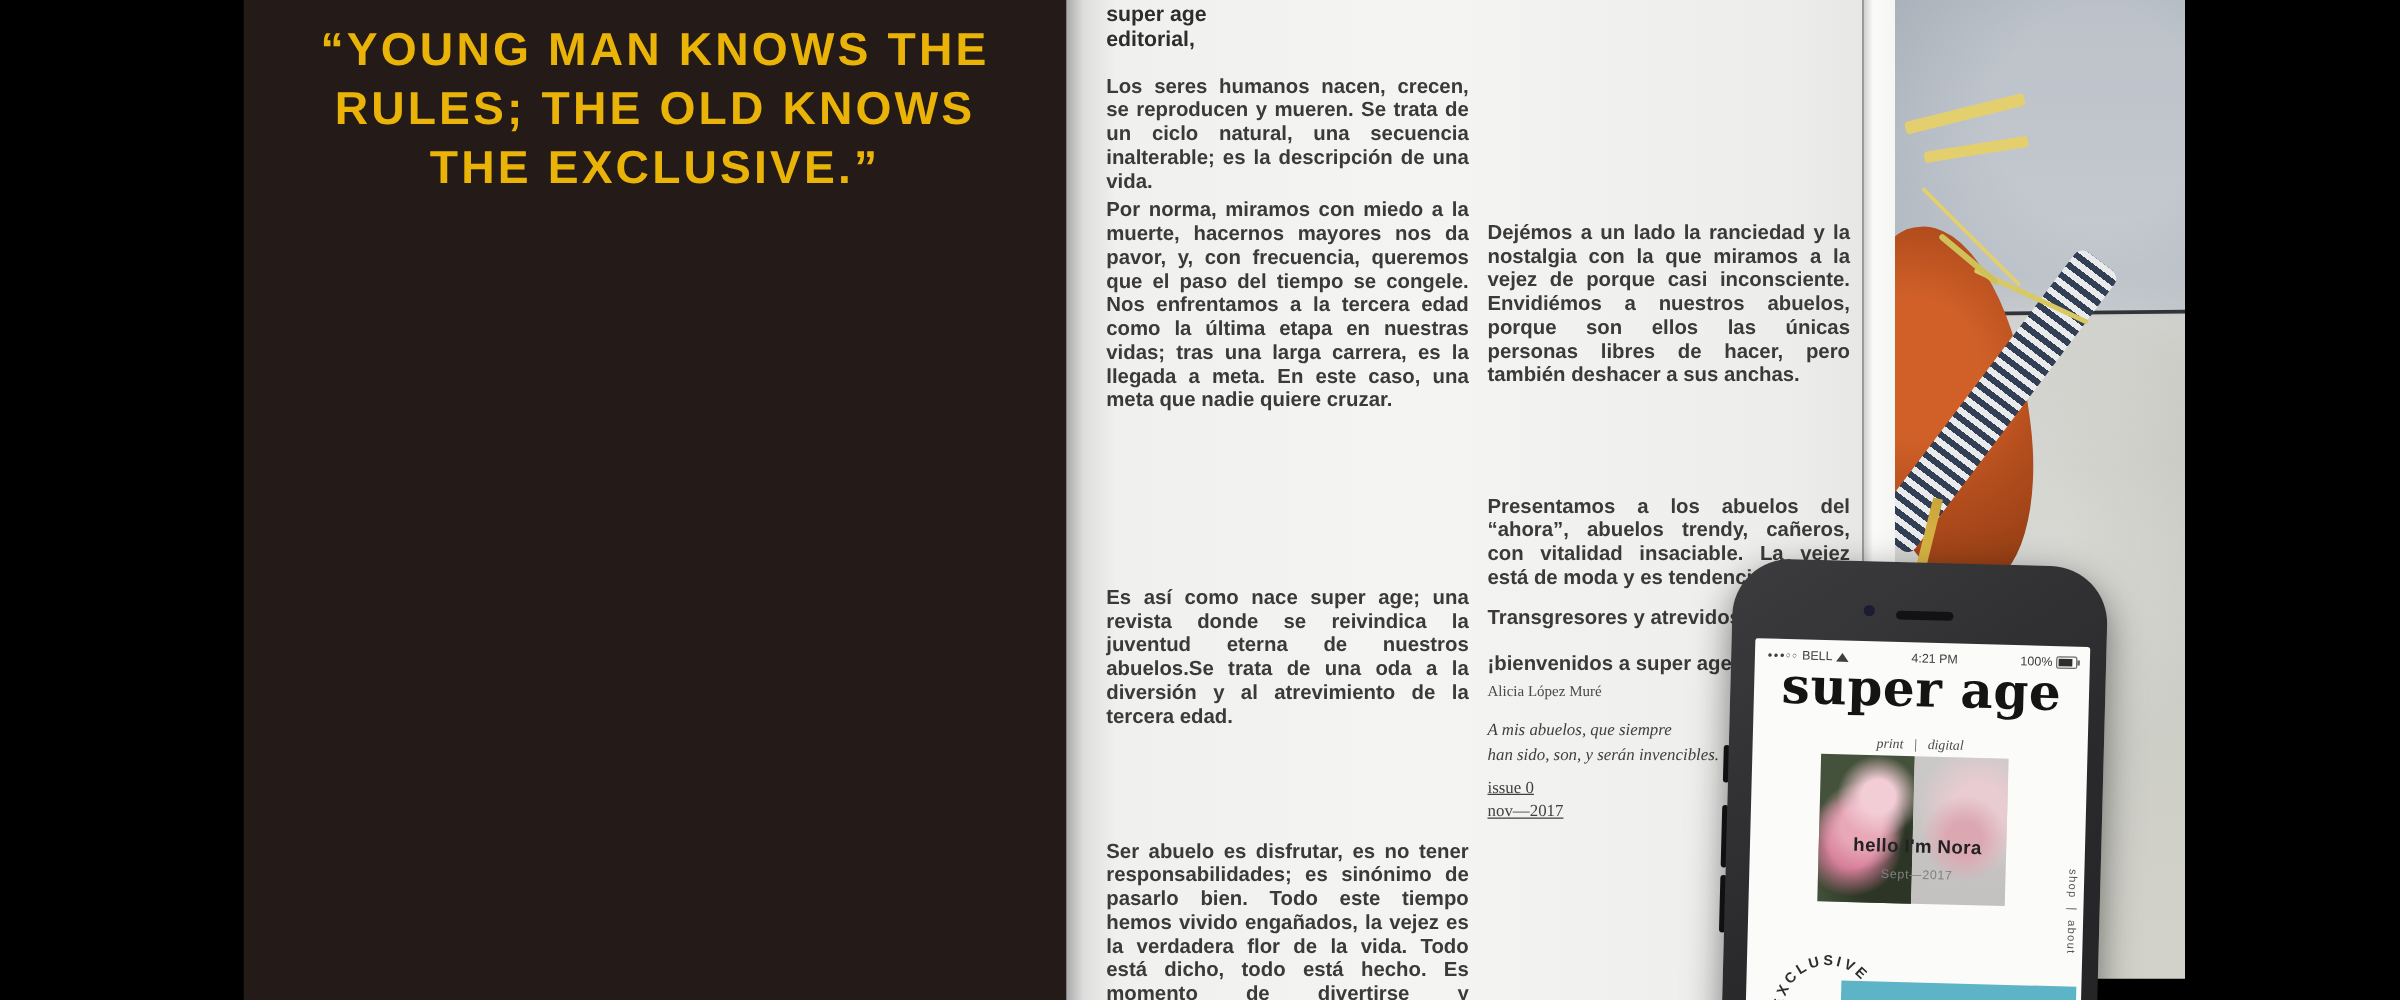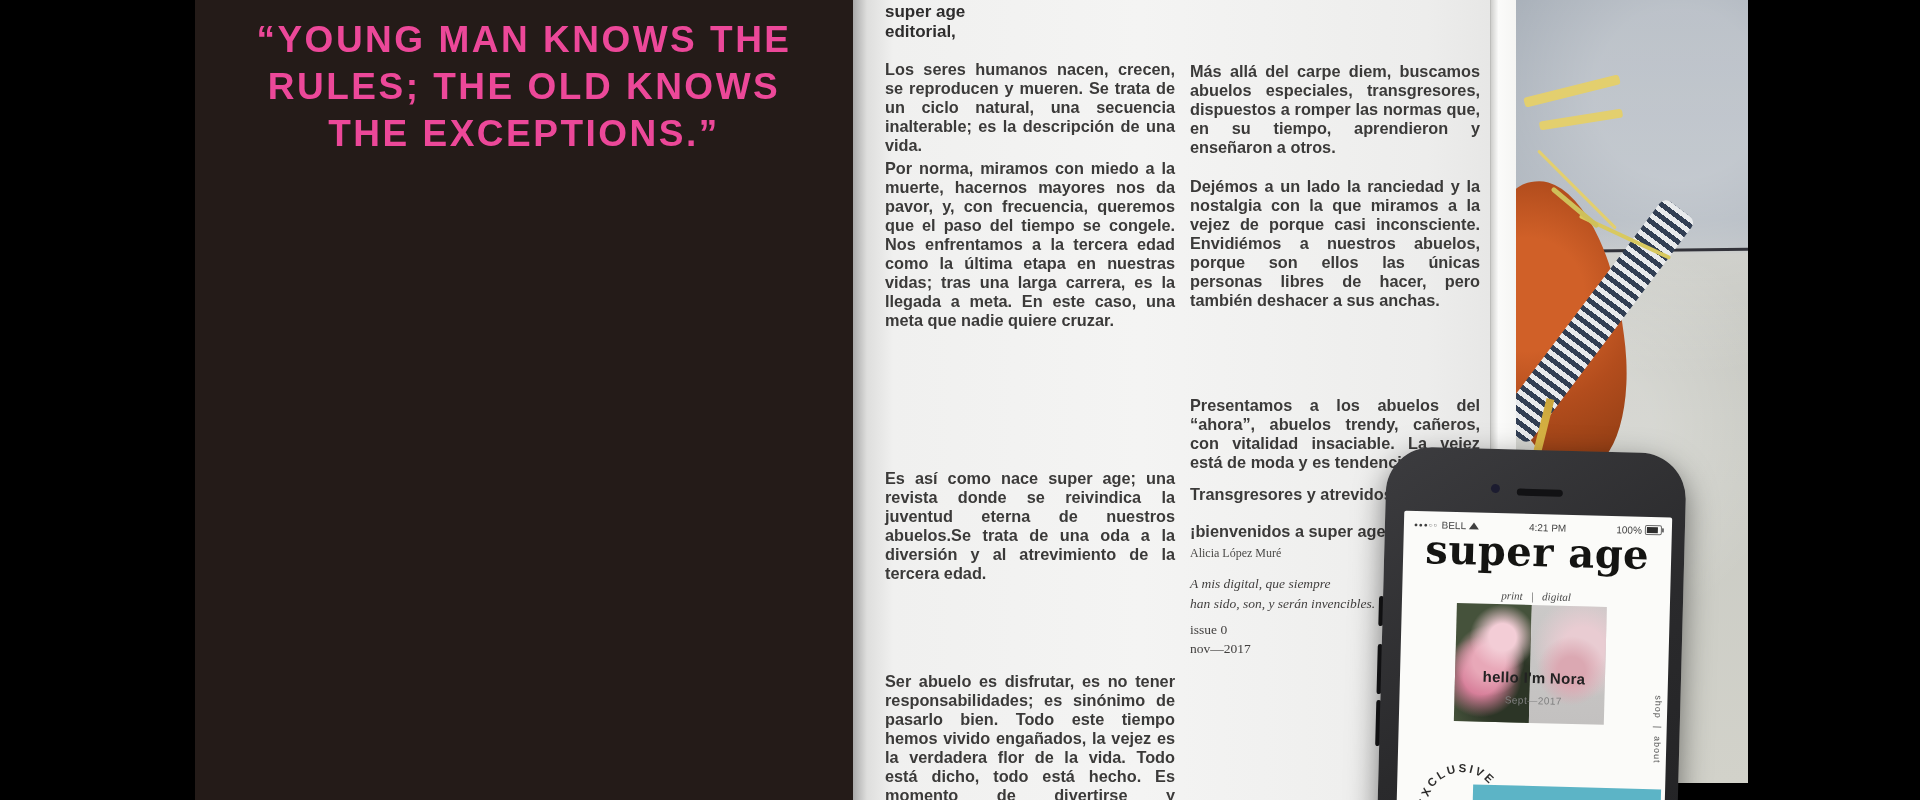--- a/index.html
+++ b/index.html
@@ -2,34 +2,34 @@
 <html><head>
 <meta charset="utf-8">
 <style>
   html,body{margin:0;padding:0;background:#000;}
   #stage{position:relative;width:1920px;height:800px;overflow:hidden;background:#000;
          font-family:"Liberation Sans",sans-serif;}
 
   
   #cover{position:absolute;left:195px;top:0;width:658px;height:800px;background:#241b18;}
   #quote{position:absolute;left:30px;top:16px;width:598px;text-align:center;
-         color:#ec4899;font-size:37px;line-height:47px;font-weight:bold;letter-spacing:2.5px;}
+         color:#eab308;font-size:37px;line-height:47px;font-weight:bold;letter-spacing:2.5px;}
 
   
   #page{position:absolute;left:853px;top:0;width:637px;height:800px;
         background:linear-gradient(90deg,#a9a9a9 0,#dededd 14px,#f0f0ef 40px,#f4f4f3 45%,#ededec 90%,#e7e7e6 100%);}
   .heading{position:absolute;left:32px;top:2px;font-size:17px;font-weight:bold;color:#2e2d2d;line-height:19.5px;}
   .para{position:absolute;width:290px;text-align:justify;font-size:16.3px;line-height:19px;
         font-weight:bold;color:#3b3a39;}
   .c1{left:32px;} .c2{left:337px;}
   .sig{position:absolute;left:337px;top:546px;font-family:"Liberation Serif",serif;font-size:12px;color:#4a4947;}
   .dedic{position:absolute;left:337px;top:574px;font-family:"Liberation Serif",serif;font-style:italic;
          font-size:13.5px;line-height:20px;color:#413f3e;}
   .issue{position:absolute;left:337px;top:620px;font-family:"Liberation Serif",serif;
-         font-size:13.5px;line-height:19px;color:#413f3e;}
+         font-size:13.5px;line-height:19px;color:#413f3e;text-decoration:underline;}
 
   
   #page-edge{position:absolute;left:1490px;top:0;width:25px;height:783px;z-index:2;
              background:linear-gradient(90deg,#cfcfcd 0,#fbfbfa 30%,#f5f5f3 100%);
              border-left:1px solid #bdbdbb;}
 
   
   #photo{position:absolute;left:1515px;top:0;width:233px;height:783px;overflow:hidden;z-index:1;
          background:
            radial-gradient(circle at 70% 12%,rgba(255,255,255,.35) 0 12%,transparent 40%),
@@ -96,44 +96,43 @@
 </style>
 </head>
 <body>
 
 <div id="stage">
 
   <div id="cover">
     <div id="quote">
       <div>“YOUNG MAN KNOWS THE</div>
       <div>RULES; THE OLD KNOWS</div>
-      <div>THE EXCEPTIONS.”</div>
+      <div>THE EXCLUSIVE.”</div>
     </div>
   </div>
 
   <div id="page">
     <div class="heading">
       <div>super age</div>
       <div>editorial,</div>
     </div>
 
     <div class="para c1" style="top:60px">Los seres humanos nacen, crecen, se reproducen y mueren. Se trata de un ciclo natural, una secuencia inalterable; es la descripción de una vida.</div>
     <div class="para c1" style="top:159px">Por norma, miramos con miedo a la muerte, hacernos mayores nos da pavor, y, con frecuencia, queremos que el paso del tiempo se congele. Nos enfrentamos a la tercera edad como la última etapa en nuestras vidas; tras una larga carrera, es la llegada a meta. En este caso, una meta que nadie quiere cruzar.</div>
     <div class="para c1" style="top:469px">Es así como nace super age; una revista donde se reivindica la juventud eterna de nuestros abuelos.Se trata de una oda a la diversión y al atrevimiento de la tercera edad.</div>
     <div class="para c1" style="top:672px">Ser abuelo es disfrutar, es no tener responsabilidades; es sinónimo de pasarlo bien. Todo este tiempo hemos vivido engañados, la vejez es la verdadera flor de la vida. Todo está dicho, todo está hecho. Es momento de divertirse y desaprender.</div>
 
-    <div class="para c2" style="top:62px">Más allá del carpe diem, buscamos abuelos especiales, transgresores, dispuestos a romper las normas que, en su tiempo, aprendieron y enseñaron a otros.</div>
     <div class="para c2" style="top:177px">Dejémos a un lado la ranciedad y la nostalgia con la que miramos a la vejez de porque casi inconsciente. Envidiémos a nuestros abuelos, porque son ellos las únicas personas libres de hacer, pero también deshacer a sus anchas.</div>
     <div class="para c2" style="top:396px">Presentamos a los abuelos del “ahora”, abuelos trendy, cañeros, con vitalidad insaciable. La vejez está de moda y es tendencia.</div>
     <div class="para c2" style="top:485px">Transgresores y atrevidos,</div>
     <div class="para c2" style="top:522px">¡bienvenidos a super age!</div>
 
     <div class="sig">Alicia López Muré</div>
     <div class="dedic">
-      <div>A mis digital, que siempre</div>
+      <div>A mis abuelos, que siempre</div>
       <div>han sido, son, y serán invencibles.</div>
     </div>
     <div class="issue">
       <div>issue 0</div>
       <div>nov—2017</div>
     </div>
   </div>
 
   <div id="page-edge"></div>
 

